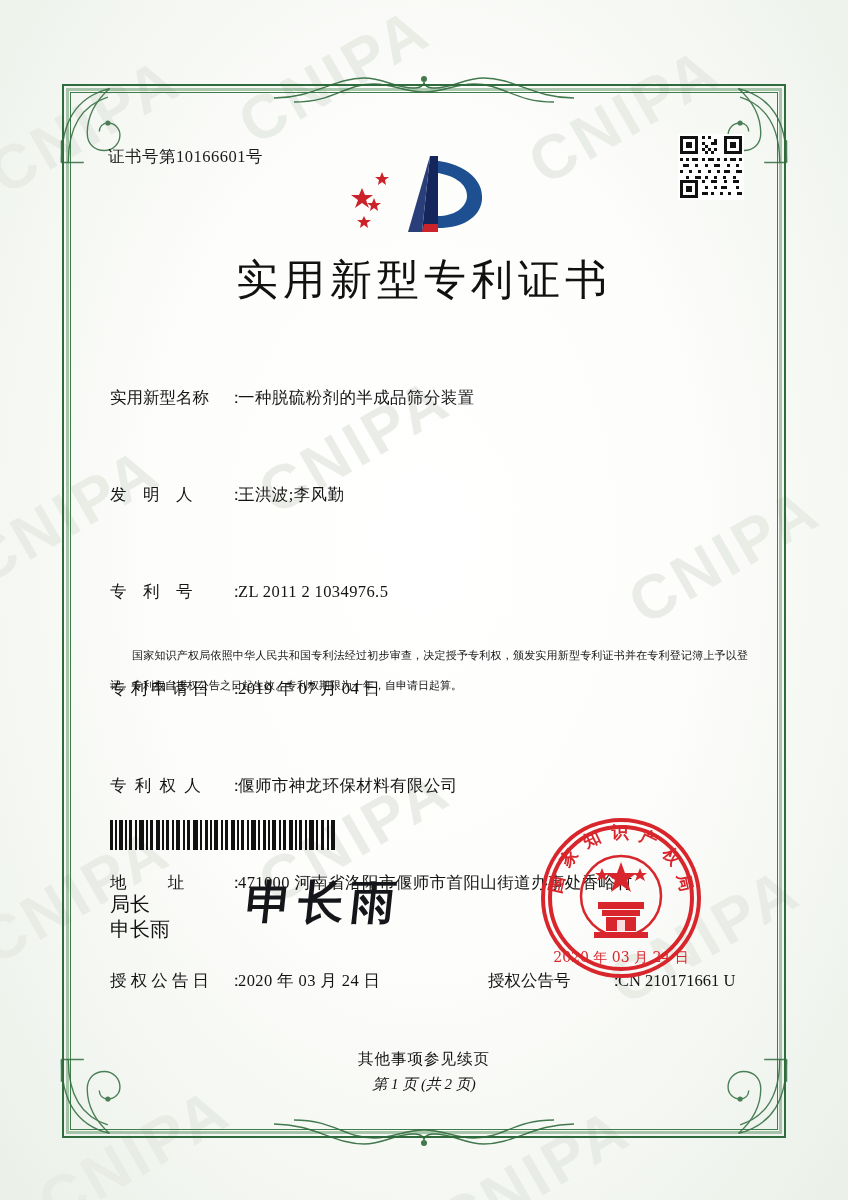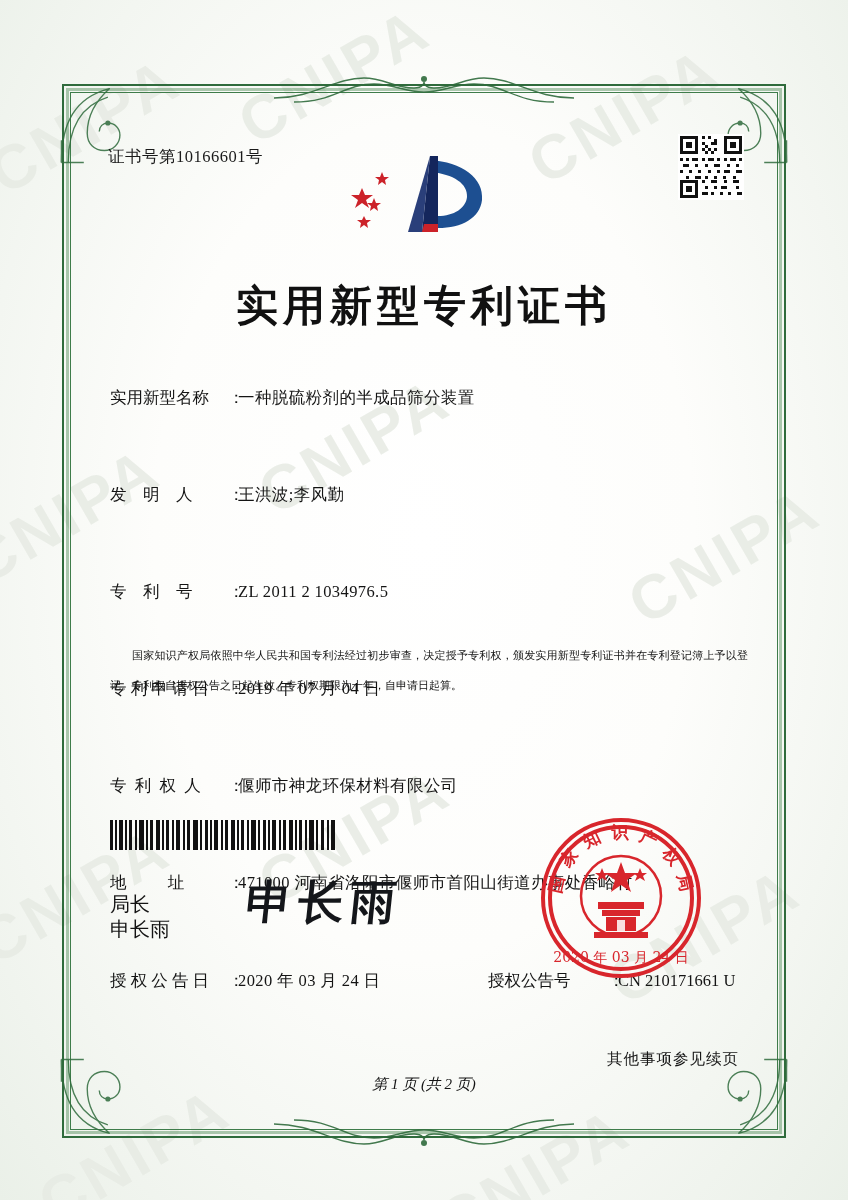--- a/index.html
+++ b/index.html
@@ -89,25 +89,24 @@
 
   .logo{
     position:absolute;left:50%;top:28px;transform:translateX(-50%);
     width:180px;height:90px;
   }
   .logo svg{display:block;width:100%;height:100%}
 
   .title{
     position:absolute;left:0;right:0;top:132px;
     text-align:center;
-    font-size:42px;font-weight:700;
+    font-size:42px;font-weight:400;
     letter-spacing:5px;
     color:#111;
     font-family:"DejaVu Serif", serif;
-    margin-top:26px;
   }
 
   .fields{
     position:absolute;left:14px;right:0;top:218px;
     font-size:16.5px;color:#141414;
   }
   .frow{
     display:flex;align-items:flex-end;
     margin-bottom:26px;
     line-height:1.4;
@@ -157,22 +156,22 @@
     width:182px;height:182px;
   }
   .seal svg{display:block;width:100%;height:100%}
 
   .page-no{
     position:absolute;left:0;right:0;bottom:10px;
     text-align:center;font-size:15px;color:#141414;font-style:italic;
   }
 
   .footnote{
-    position:absolute;left:0;right:13px;bottom:34px;
-    text-align:right;font-size:15.5px;color:#141414;letter-spacing:1px;
+    position:absolute;left:0;right:0;bottom:34px;
+    text-align:center;font-size:15.5px;color:#141414;letter-spacing:1px;
   }
 </style>
 </head>
 <body>
 
 <div class="page">
 
   <div class="wm" style="left:-20px;top:90px;font-size:62px;">CNIPA</div>
   <div class="wm" style="left:230px;top:40px;font-size:62px;">CNIPA</div>
   <div class="wm" style="left:520px;top:80px;font-size:62px;">CNIPA</div>

